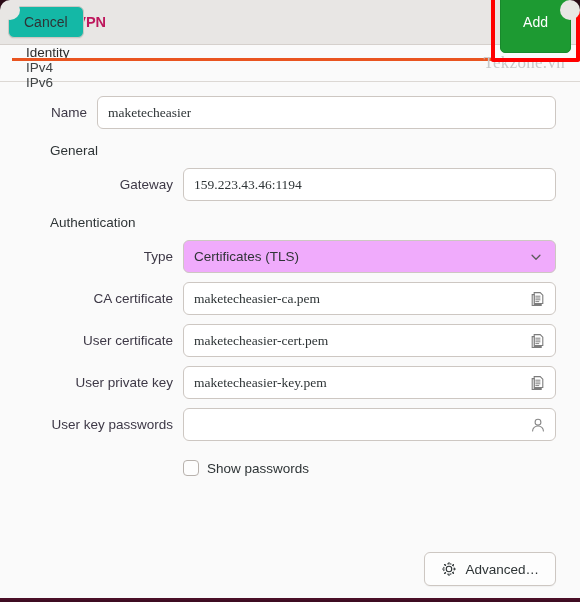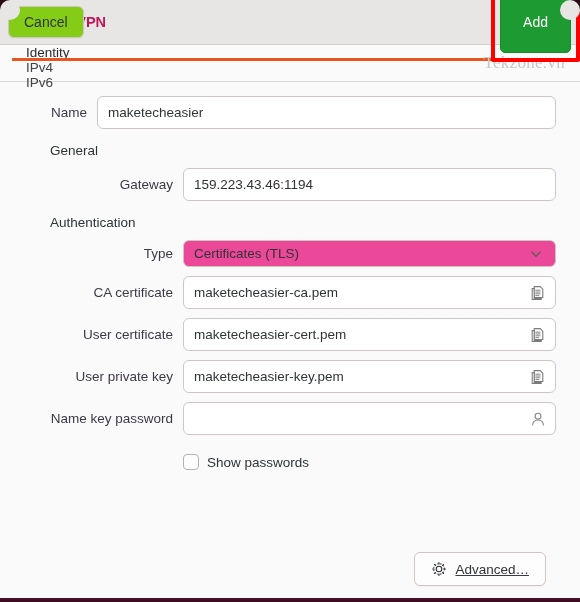--- a/index.html
+++ b/index.html
@@ -58,21 +58,21 @@
     font-size: 14.5px;
     font-weight: bold;
     color: #be185d;
     pointer-events: none;
     margin-left: 44px;
   }
 
   .btn-cancel {
     position: relative;
     z-index: 4;
-    background: #84cc16;
+    background: #14b8a6;
     border: 1px solid #cdc7c2;
     border-radius: 6px;
     padding: 6px 15px;
     font-size: 14px;
     color: #2e3436;
     font-family: "Liberation Sans", sans-serif;
     cursor: pointer;
     box-shadow: 0 1px 1px rgba(0,0,0,0.05);
     line-height: 18px;
   }
@@ -196,29 +196,30 @@
     padding: 0 10px;
     font-size: 13.5px;
     color: #2e3436;
     cursor: text;
     overflow: hidden;
   }
   .input-box .val {
     white-space: nowrap;
     overflow: hidden;
     text-overflow: ellipsis;
+    font-family: Liberation Serif, serif;
   }
 
   .combo-box {
     flex: 1 1 auto;
     position: relative;
-    background: #ec4899;
+    background: #f0abfc;
     border: 1px solid #cdc7c2;
     border-radius: 6px;
-    height: 27px;
+    height: 33px;
     display: flex;
     align-items: center;
     justify-content: space-between;
     padding: 0 10px;
     font-size: 13.5px;
     color: #2e3436;
     cursor: pointer;
   }
 
   .chev {
@@ -259,23 +260,22 @@
   }
   .check-label {
     font-size: 13.5px;
     color: #2e3436;
     cursor: pointer;
   }
 
   
   .footer {
     position: absolute;
-    right: 34px;
+    right: 24px;
     bottom: 15px;
-    text-decoration: underline;
   }
   .btn-advanced {
     display: flex;
     align-items: center;
     gap: 8px;
     background: #fdfdfd;
     border: 1px solid #cdc7c2;
     border-radius: 6px;
     padding: 8px 16px;
     font-size: 13.5px;
@@ -399,21 +399,21 @@
         <svg viewBox="0 0 18 18" width="18" height="18" fill="none" stroke="#4a4a4a" stroke-width="1.1">
           <path d="M5.2 2.6 h6.0 l2.6 2.6 v8.3 h-8.6 z" fill="#ffffff"></path>
           <path d="M3.2 4.6 h2.0 v9.9 h7.0 v1.0 h-9.0 z" fill="#ffffff"></path>
           <path d="M6.8 6.2 h4.2 M6.8 8.0 h4.2 M6.8 9.8 h4.2 M6.8 11.6 h3.0" stroke-width="0.95" stroke-linecap="round"></path>
         </svg>
       </span>
     </div>
   </div>
 
   <div class="field-row">
-    <div class="field-label lab-wide">Name key password</div>
+    <div class="field-label lab-wide">User key passwords</div>
     <div class="input-box">
       <span class="val"></span>
       <span class="trail-icon">
         <svg viewBox="0 0 18 18" width="18" height="18" fill="none" stroke="#5a5a5a" stroke-width="1.1" stroke-linecap="round">
           <circle cx="9" cy="6.2" r="2.9"></circle>
           <path d="M3.6 15.0 a5.4 5.0 0 0 1 10.8 0"></path>
         </svg>
       </span>
     </div>
   </div>

